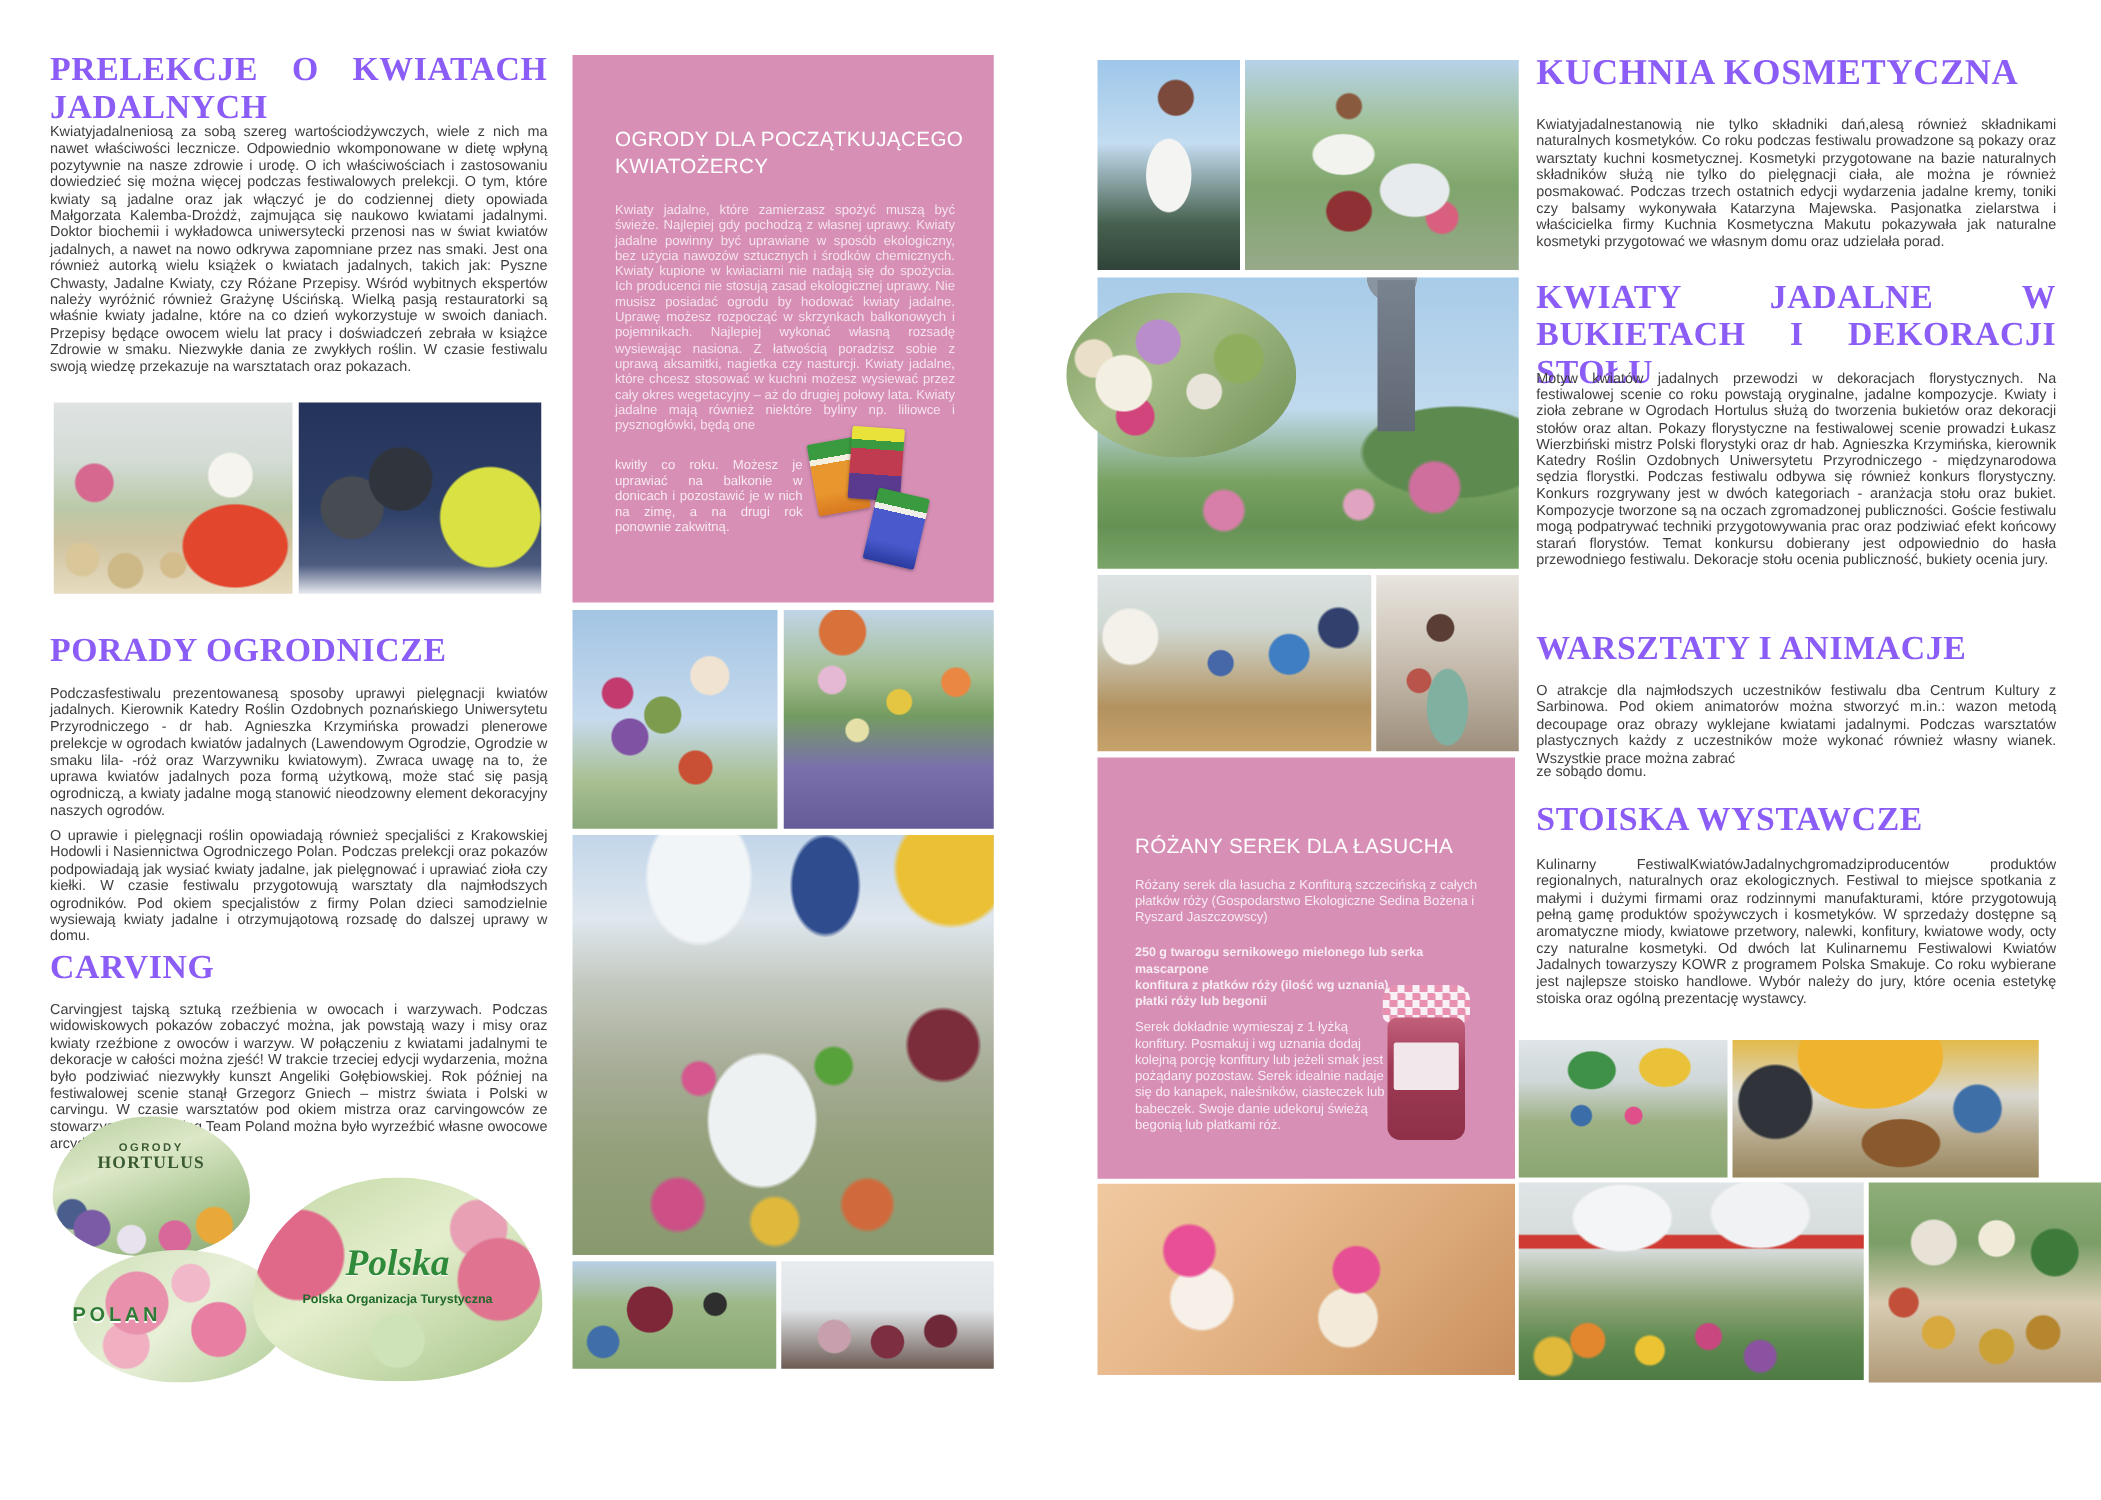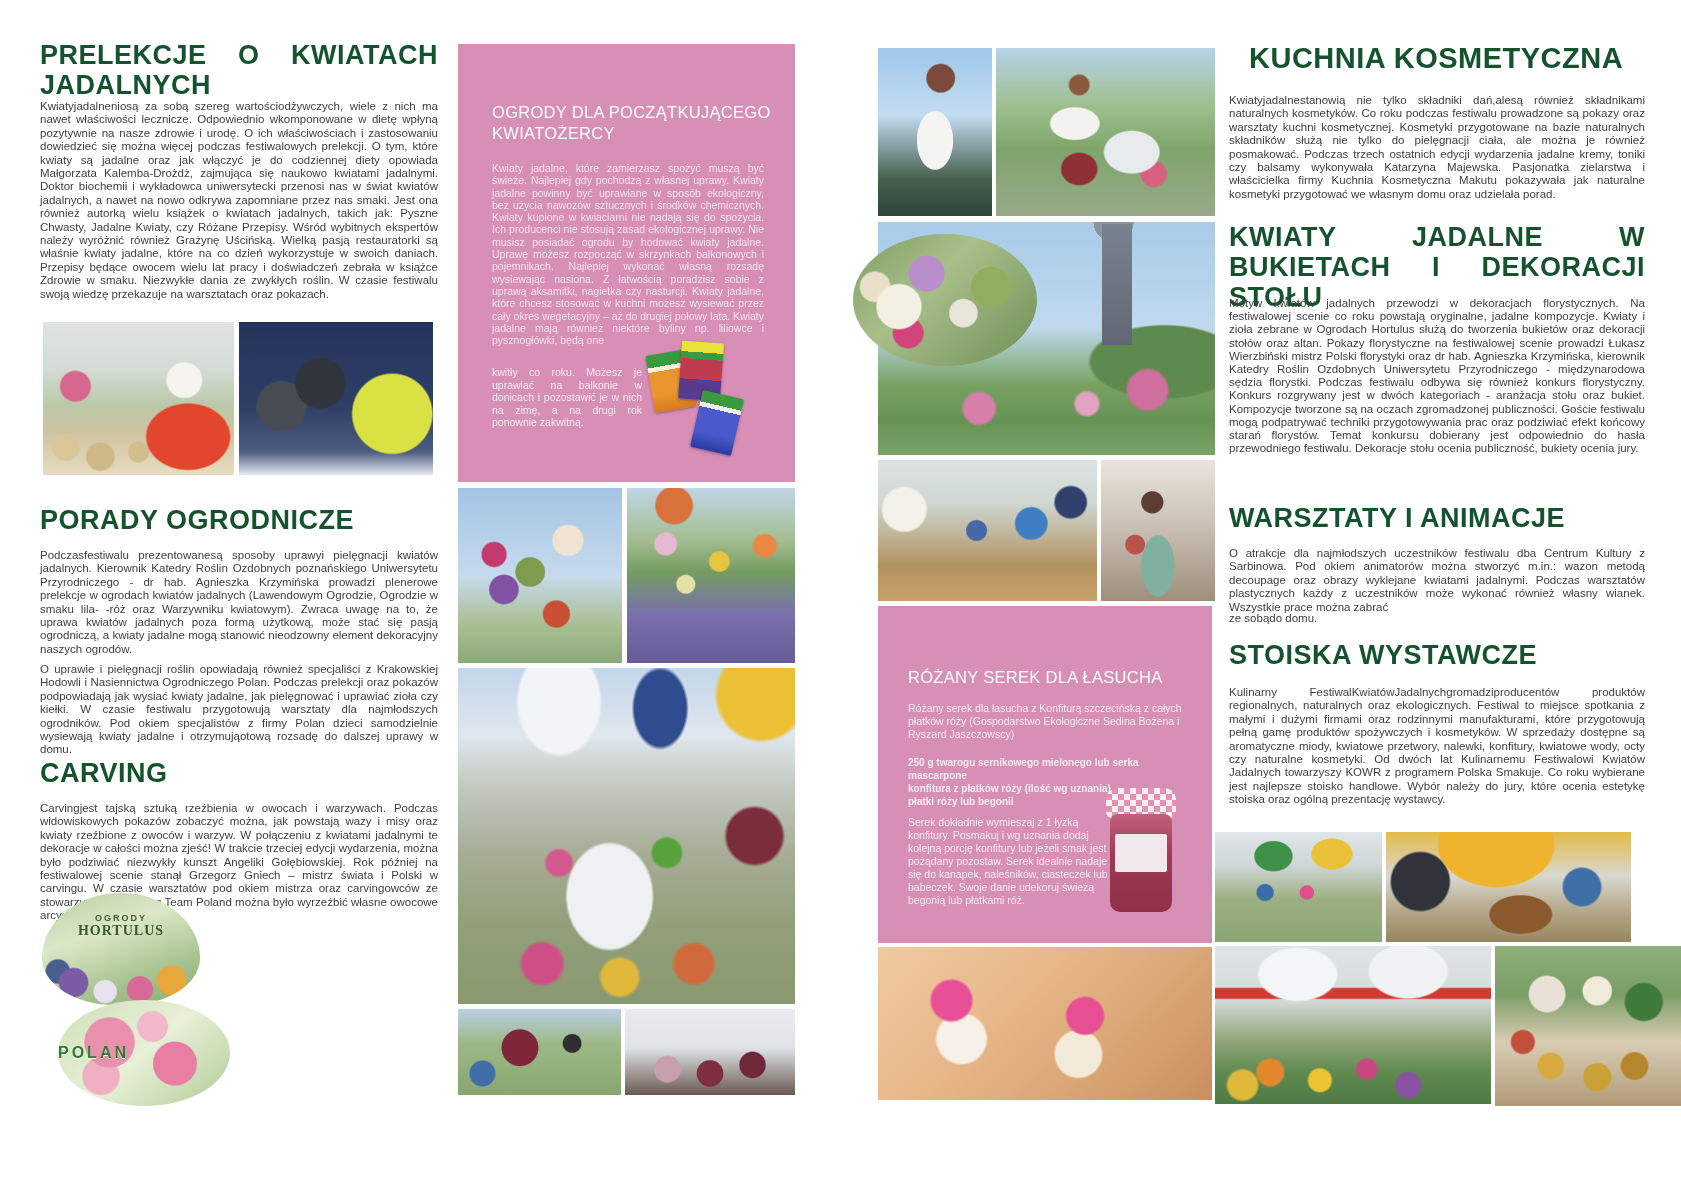--- a/index.html
+++ b/index.html
@@ -2,22 +2,22 @@
 <html lang="pl"><head>
 <meta charset="utf-8">
 <style>
   * { margin:0; padding:0; box-sizing:border-box; }
   html,body { background:#ffffff; }
   .spread{
     position:relative; width:1681px; height:1200px; background:#fff;
     font-family:"Liberation Sans", sans-serif; overflow:hidden;
   }
   .h{
-    position:absolute; font-family:Liberation Sans, sans-serif; font-weight:700;
-    color:#14532d; letter-spacing:.5px; line-height:1.12;
+    position:absolute; font-family:Liberation Serif, serif; font-weight:700;
+    color:#8b5cf6; letter-spacing:.5px; line-height:1.12;
   }
   .body{
     position:absolute; font-size:11.5px; line-height:13.4px; color:#3e3e3e;
     text-align:justify;
   }
   .photo{ position:absolute; background-color:#9ab07c; }
 
   
   #t-prelekcje{ left:40px; top:40px; width:398px; font-size:27px; text-align:justify; }
   #p-prelekcje{ left:40px; top:100px; width:398px; }
@@ -206,21 +206,21 @@
   #ph-cupcakes{ left:878px; top:947px; width:334px; height:153px;
     background:
     radial-gradient(circle at 22% 35%, #e84f96 0 7%, transparent 8%),
     radial-gradient(circle at 20% 30%, #f8d23e 0 2.5%, transparent 3.5%),
     radial-gradient(circle at 62% 45%, #e74f95 0 8%, transparent 9%),
     radial-gradient(circle at 25% 60%, #f6f0e8 0 9%, transparent 10%),
     radial-gradient(circle at 60% 70%, #f3ead9 0 10%, transparent 11%),
     linear-gradient(135deg,#f0c9a0 0%,#e8b98c 35%,#dba878 65%,#c98f5e 100%); }
 
   
-  #t-kuchnia{ left:1229px; top:42px; width:416px; font-size:29px;margin-left:20px; }
+  #t-kuchnia{ left:1229px; top:42px; width:416px; font-size:29px; }
   #p-kuchnia{ left:1229px; top:94px; width:416px; }
   #t-bukiety{ left:1229px; top:222px; width:416px; font-size:27px; text-align:justify; }
   #p-bukiety{ left:1229px; top:297px; width:416px; line-height:13.2px; }
   #t-warsztaty{ left:1229px; top:503px; width:416px; font-size:27px; }
   #p-warsztaty{ left:1229px; top:547px; width:416px; }
   #p-warsztaty2{ left:1229px; top:612px; width:416px; }
   #t-stoiska{ left:1229px; top:640px; width:416px; font-size:27px; }
   #p-stoiska{ left:1229px; top:686px; width:416px; }
 
   #ph-market1{ left:1215px; top:832px; width:167px; height:110px;
@@ -276,20 +276,24 @@
 
   <h2 class="h" id="t-carving">CARVING</h2>
   <p class="body" id="p-carving">Carvingjest tajską sztuką rzeźbienia w owocach i warzywach. Podczas widowiskowych pokazów zobaczyć można, jak powstają wazy i misy oraz kwiaty rzeźbione z owoców i warzyw. W połączeniu z kwiatami jadalnymi te dekoracje w całości można zjeść! W trakcie trzeciej edycji wydarzenia, można było podziwiać niezwykły kunszt Angeliki Gołębiowskiej. Rok później na festiwalowej scenie stanął Grzegorz Gniech – mistrz świata i Polski w carvingu. W czasie warsztatów pod okiem mistrza oraz carvingowców ze stowarzyszenia Carving Team Poland można było wyrzeźbić własne owocowe arcydzieło.</p>
 
   <div id="melon-hortulus">
     <span class="l1">OGRODY</span>
     <span class="l2">HORTULUS</span>
   </div>
   <div id="melon-polan">
     <span class="txt">POLAN</span>
+  </div>
+  <div id="melon-polska">
+    <span class="txt">Polska</span>
+    <span class="sub">Polska Organizacja Turystyczna</span>
   </div>
 
   <div id="sidebar">
     <h3>OGRODY DLA POCZĄTKUJĄCEGO KWIATOŻERCY</h3>
     <p class="sb-body">Kwiaty jadalne, które zamierzasz spożyć muszą być świeże. Najlepiej gdy pochodzą z własnej uprawy. Kwiaty jadalne powinny być uprawiane w sposób ekologiczny, bez użycia nawozów sztucznych i środków chemicznych. Kwiaty kupione w kwiaciarni nie nadają się do spożycia. Ich producenci nie stosują zasad ekologicznej uprawy. Nie musisz posiadać ogrodu by hodować kwiaty jadalne. Uprawę możesz rozpocząć w skrzynkach balkonowych i pojemnikach. Najlepiej wykonać własną rozsadę wysiewając nasiona. Z łatwością poradzisz sobie z uprawą aksamitki, nagietka czy nasturcji. Kwiaty jadalne, które chcesz stosować w kuchni możesz wysiewać przez cały okres wegetacyjny – aż do drugiej połowy lata. Kwiaty jadalne mają również niektóre byliny np. liliowce i pysznogłówki, będą one</p>
     <p class="sb-note">kwitły co roku. Możesz je uprawiać na balkonie w donicach i pozostawić je w nich na zimę, a na drugi rok ponownie zakwitną.</p>
     <div id="packets">
       <div class="packet" id="pk1"></div>
       <div class="packet" id="pk2"></div>
       <div class="packet" id="pk3"></div>

